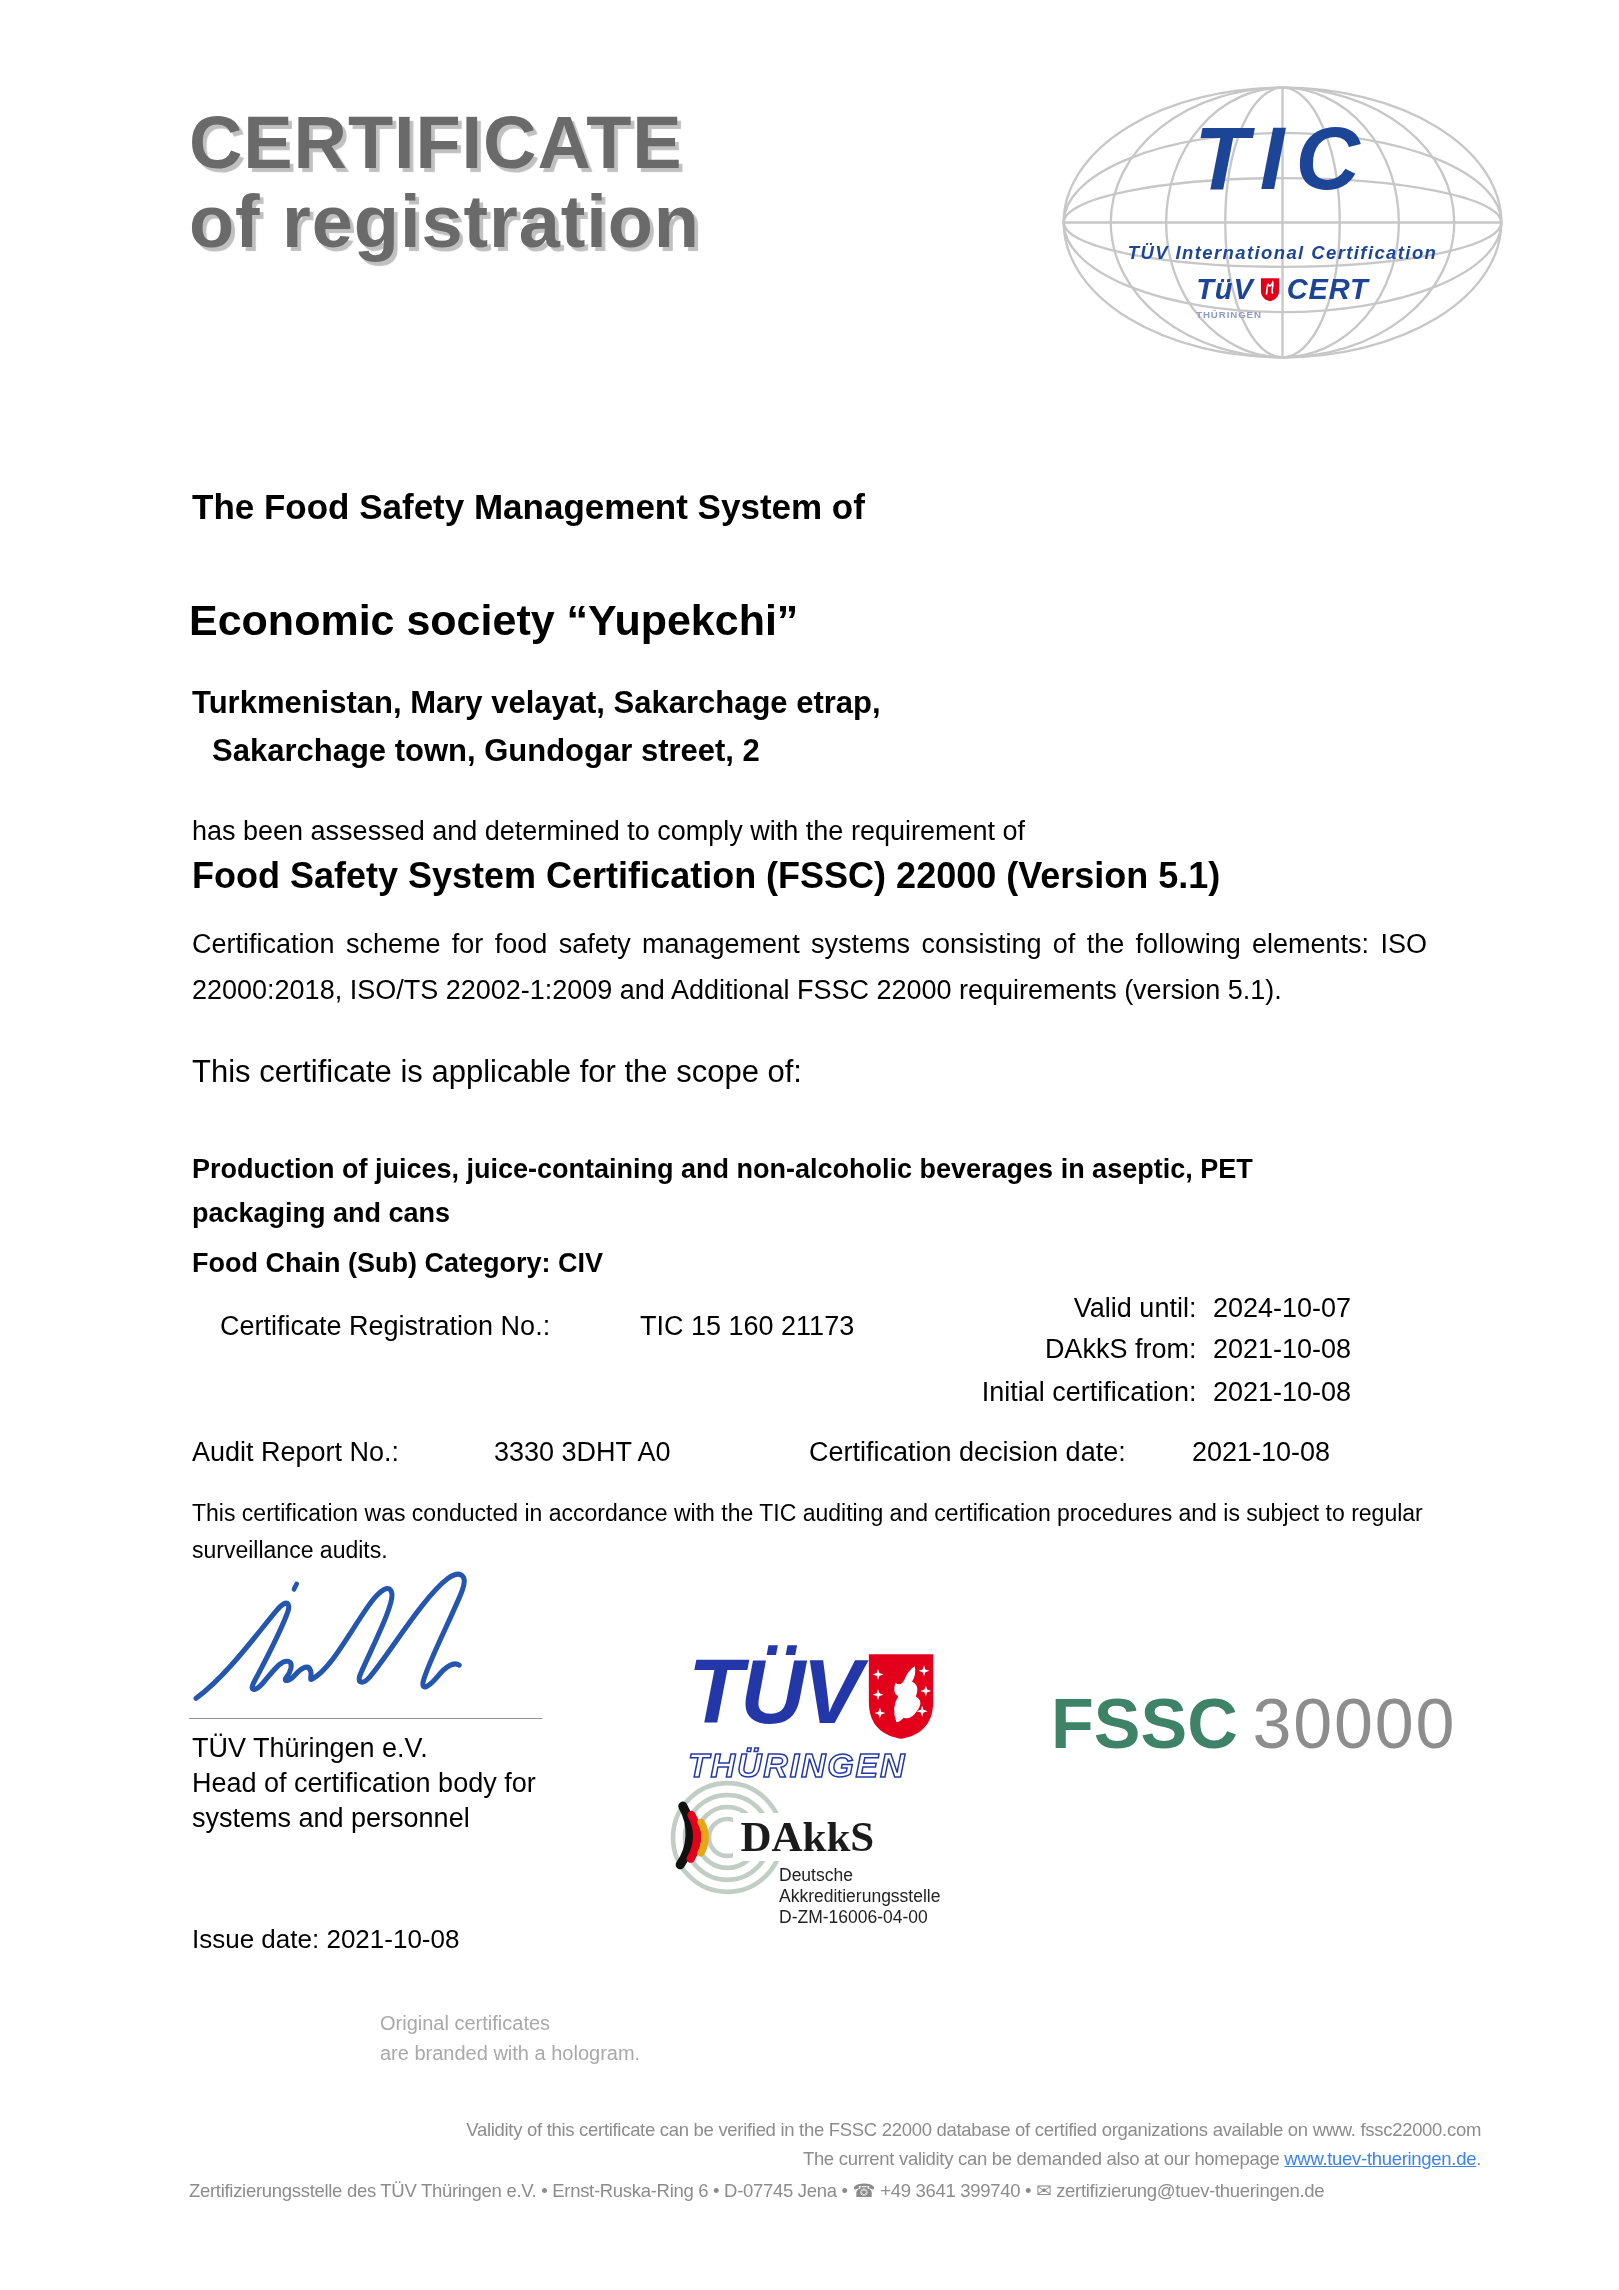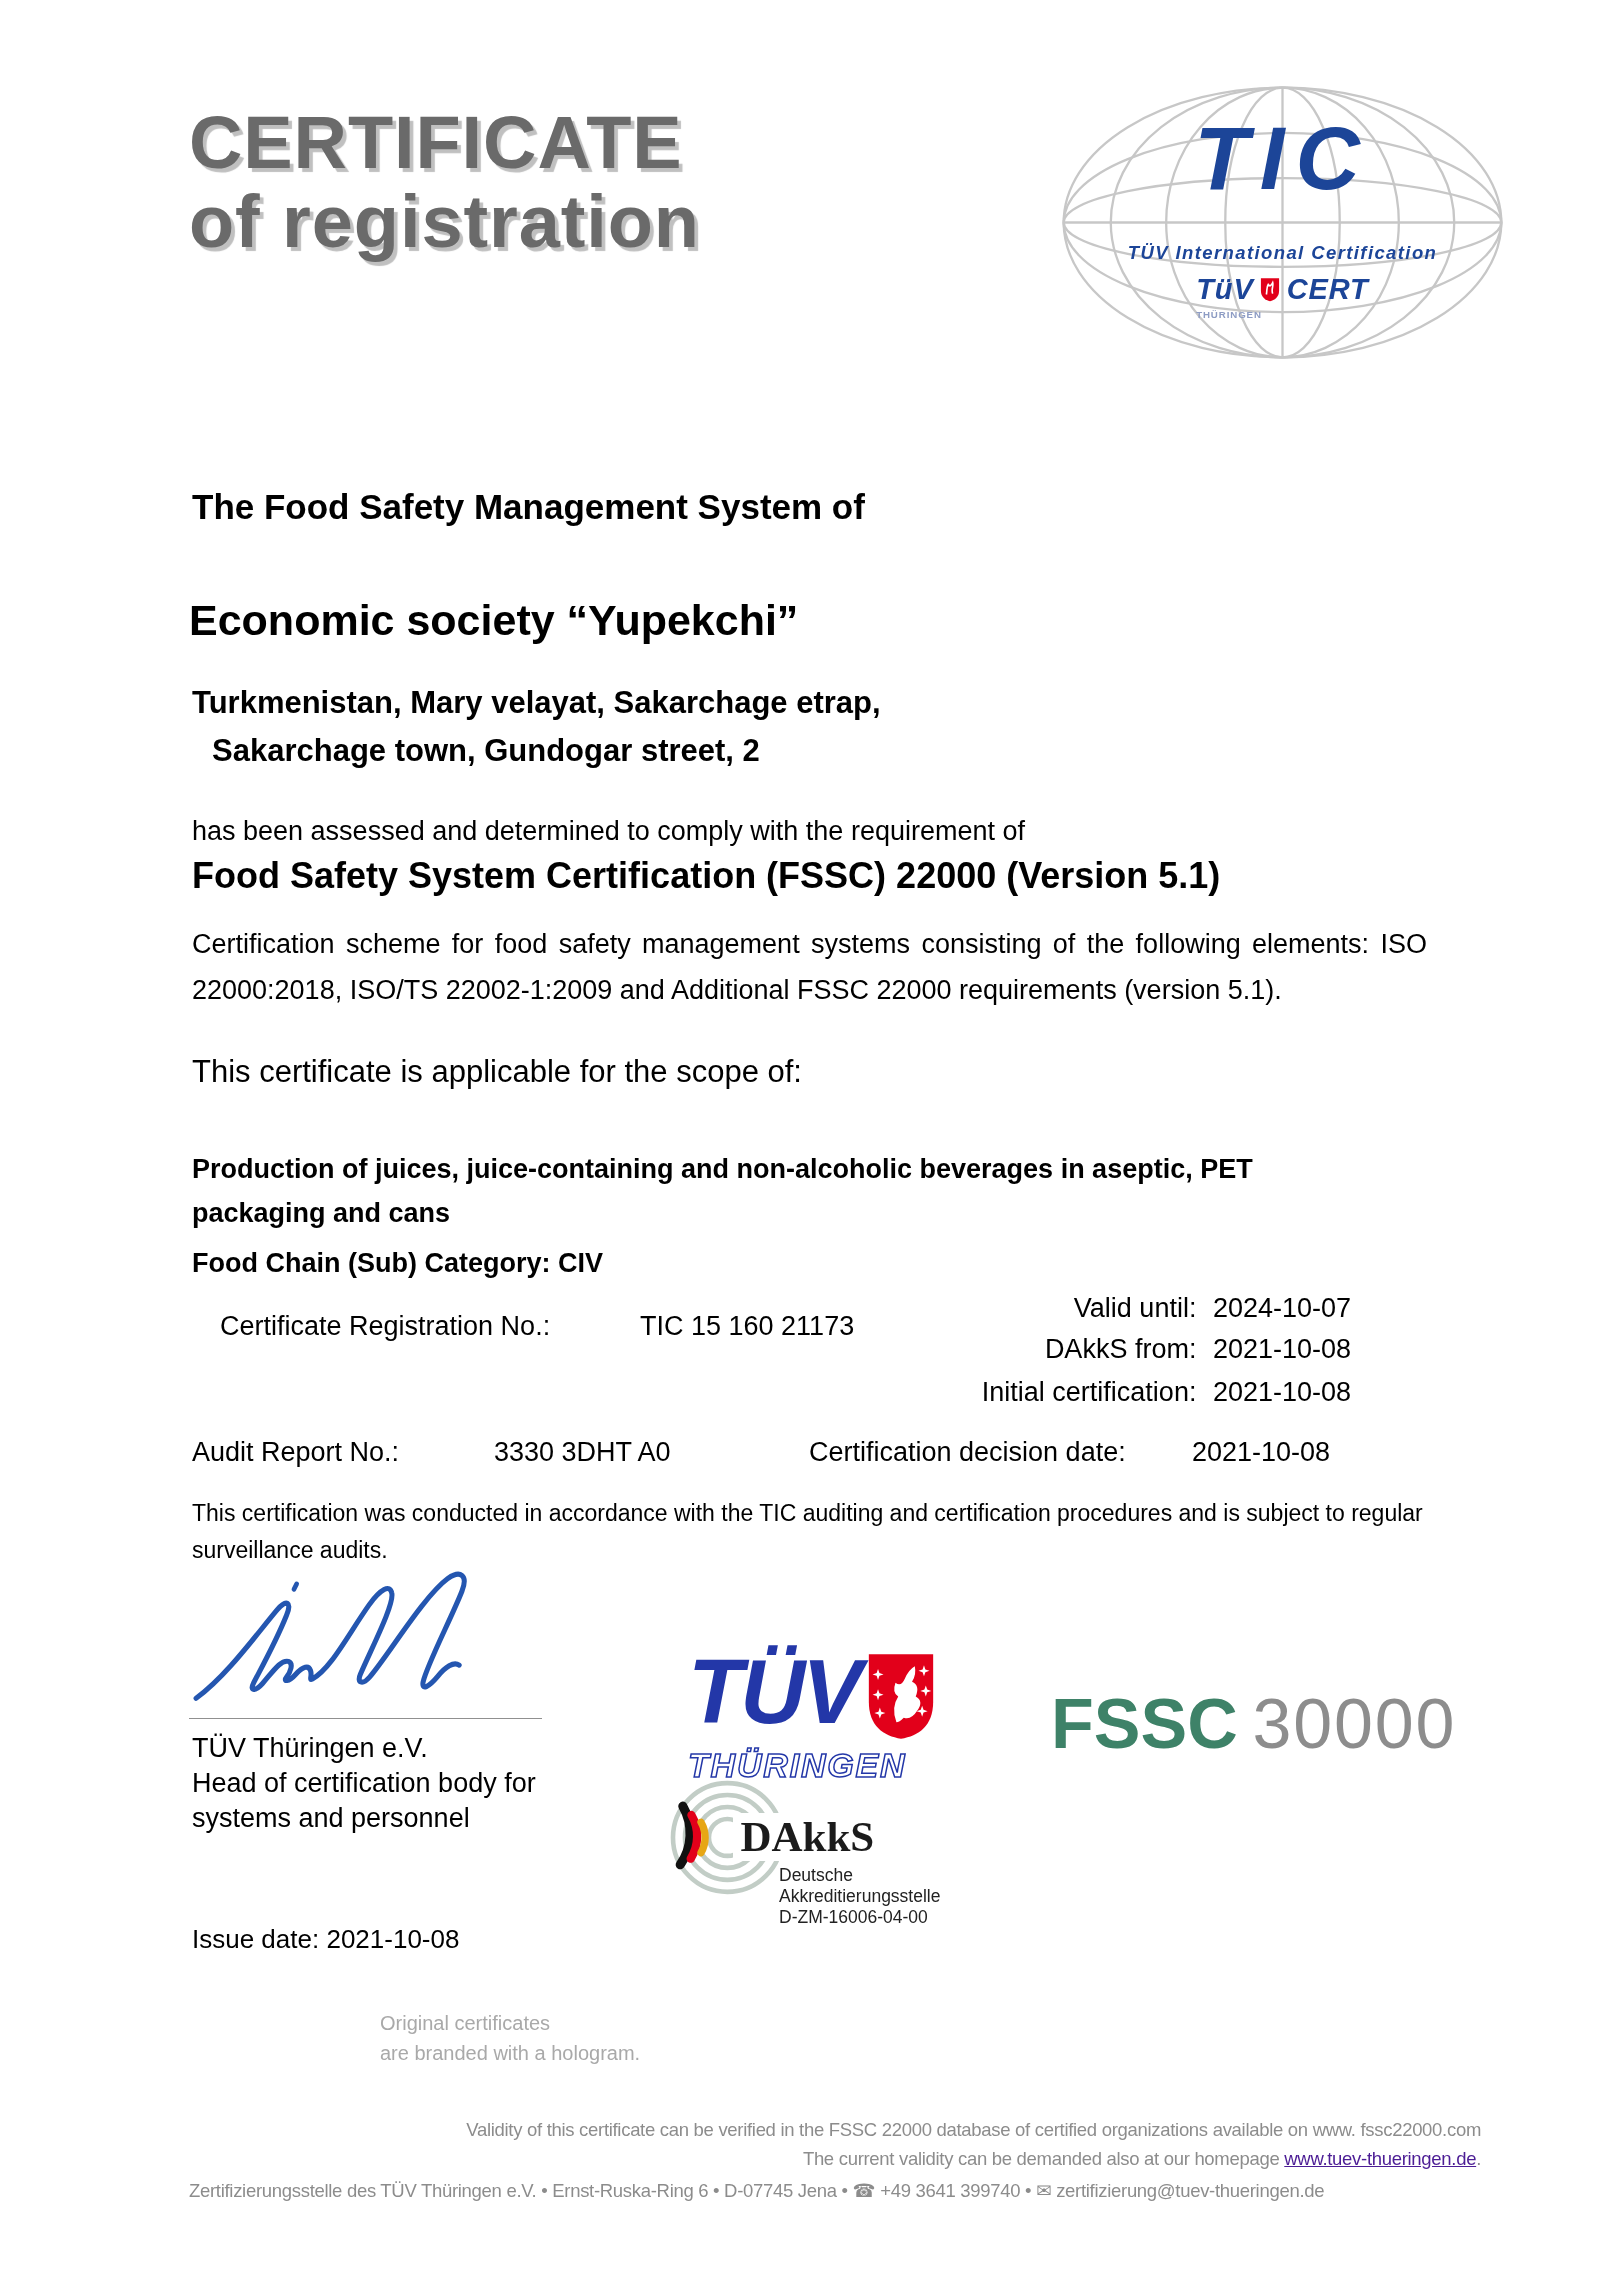--- a/index.html
+++ b/index.html
@@ -102,21 +102,21 @@
   .dakks-word {
     position:absolute; left:72px; top:33px; font-family:"Liberation Serif", serif;
     font-size:43px; font-weight:700; color:#1b1b1b; background:#fff; padding:0 7.4px; line-height:48px;
   }
   .dakks-text { position:absolute; left:118px; top:85px; font-size:17.5px; line-height:21px; color:#222; }
 
   
   .hologram-note { left:380px; top:2008px; font-size:20px; line-height:30px; color:#a9a9a9; }
   .footer-1 { left:189px; top:2115px; font-size:18.5px; color:#8c8c8c; letter-spacing:-0.3px; line-height:29px; width:1292px;text-align:right;}
   .footer-3 { left:189px; top:2180px; font-size:18.5px; color:#8c8c8c; letter-spacing:-0.3px; }
-  .footer-link { color:#4c1d95; text-decoration:underline; }
+  .footer-link { color:#3b82f6; text-decoration:underline; }
   .glyph { font-size:18.5px; }
 </style>
 </head>
 <body>
 
 <div class="page">
 
   <div class="abs doc-title">
     <div>CERTIFICATE</div>
     <div>of registration</div>

